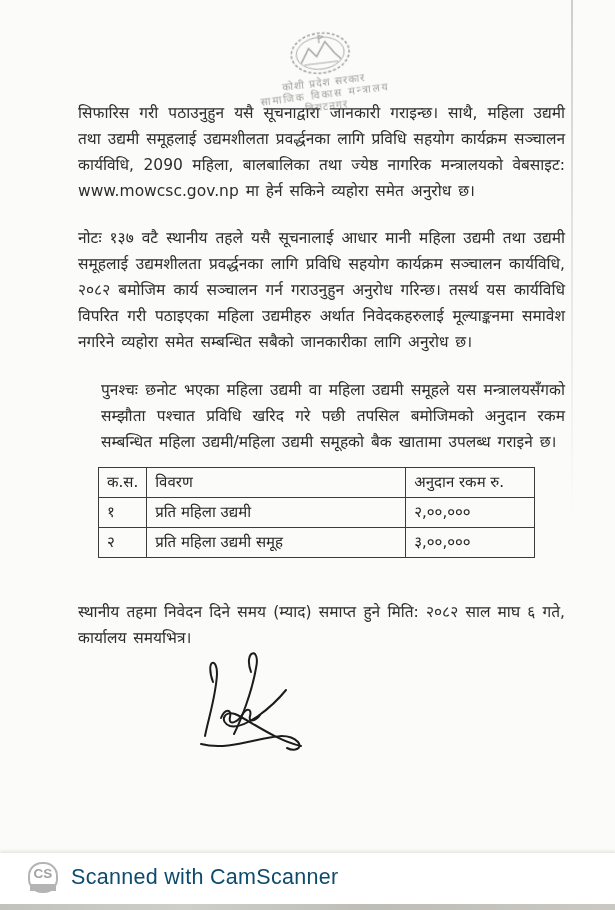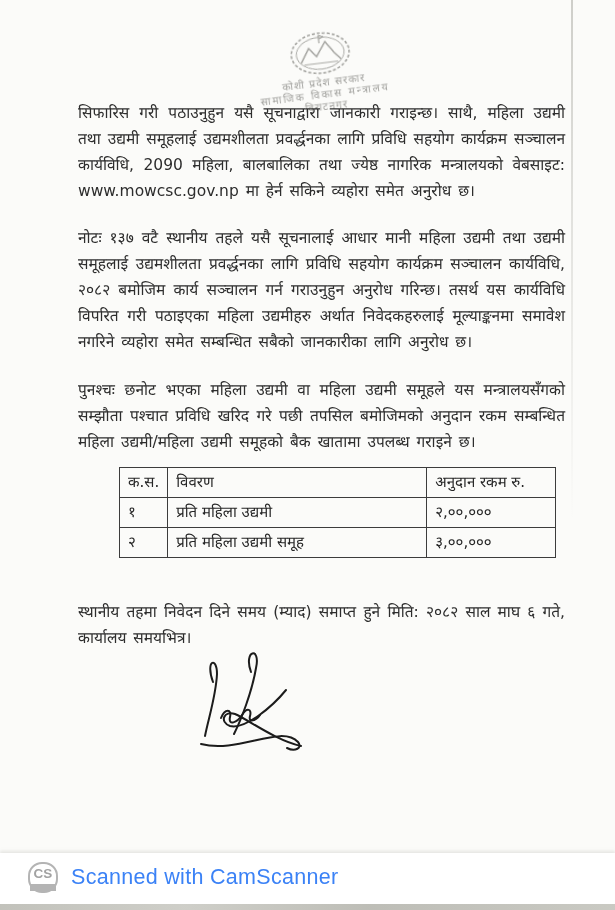--- a/index.html
+++ b/index.html
@@ -26,28 +26,28 @@
   .stamp .s-line.wide{letter-spacing:2px;}
   
   .content{
     position:absolute;left:78px;top:100px;width:487px;z-index:2;
     font-size:15.5px;line-height:26px;
   }
   .para{
     margin:0 0 21px 0;text-align:justify;word-spacing:2px;
   }
   .para.note{margin-bottom:22px;}
-  .para.punashcha{margin-bottom:12px;}
+  .para.punashcha{margin-bottom:12px;margin-left:23px;}
   .tapasil{
     font-weight:bold;text-decoration:underline;text-underline-offset:3px;
     margin:0 0 13px 0;font-size:15.5px;
   }
   
   table.grant{
-    border-collapse:collapse;margin-left:41px;width:437px;
+    border-collapse:collapse;margin-left:20px;width:437px;
     font-size:15px;color:#262626;
   }
   table.grant th,table.grant td{
     border:1.6px solid #3c3c3c;
     padding:1px 8px 2px 8px;text-align:left;font-weight:normal;
     height:22px;vertical-align:middle;
   }
   table.grant col.c1{width:48px;}
   table.grant col.c2{width:260px;}
   table.grant col.c3{width:129px;}
@@ -68,21 +68,21 @@
     position:relative;box-sizing:border-box;background:#fff;
   }
   .cs-logo .cs-text{
     display:block;text-align:center;font-size:13.5px;font-weight:bold;
     color:#a2a2a2;line-height:19px;font-family:"Liberation Sans",sans-serif;
   }
   .cs-logo .cs-bar{
     position:absolute;left:0;bottom:0;width:100%;height:7px;background:#b4b4b4;
   }
   .footer-text{
-    font-size:21.5px;color:#3b82f6;letter-spacing:.3px;
+    font-size:21.5px;color:#0c4a6e;letter-spacing:.3px;
     font-family:"Liberation Sans",sans-serif;
   }
   .photo-edge{
     position:absolute;left:0;bottom:0;width:615px;height:6px;z-index:4;
     background:linear-gradient(to right,#b7b7af,#c6c6bf 30%,#b2b2aa 60%,#c0c0b8);
     opacity:.85;
   }
 </style>
 </head>
 <body>

